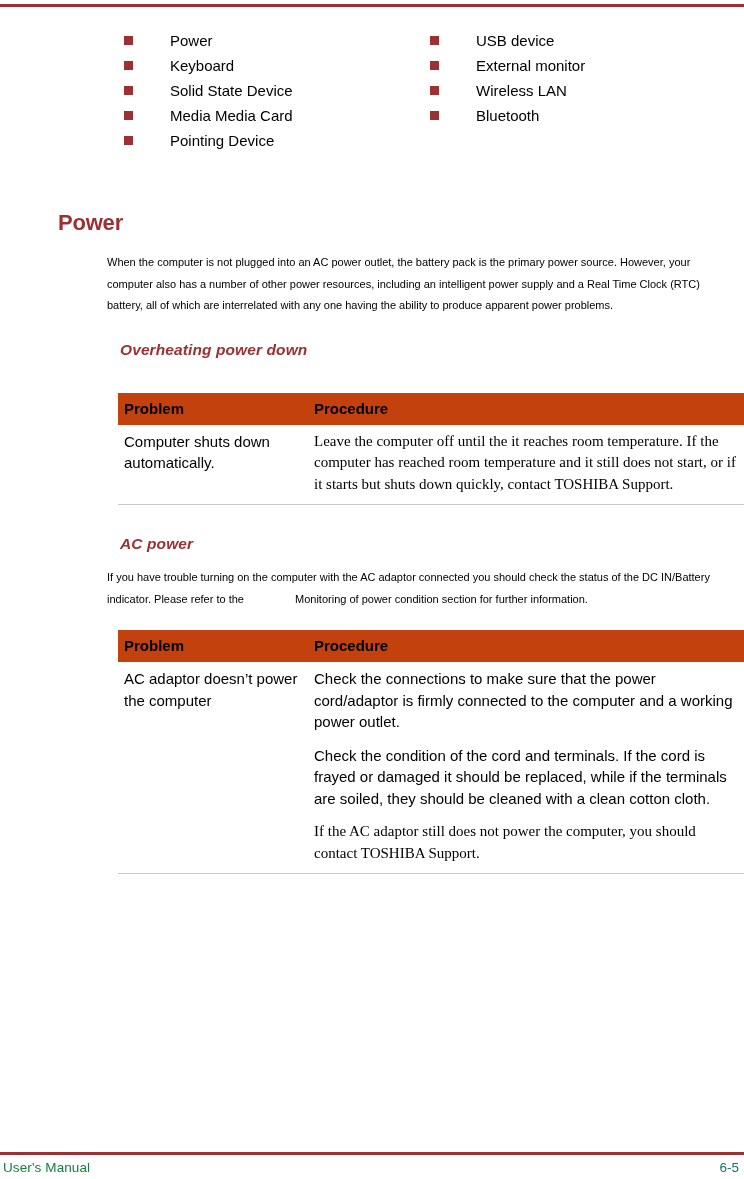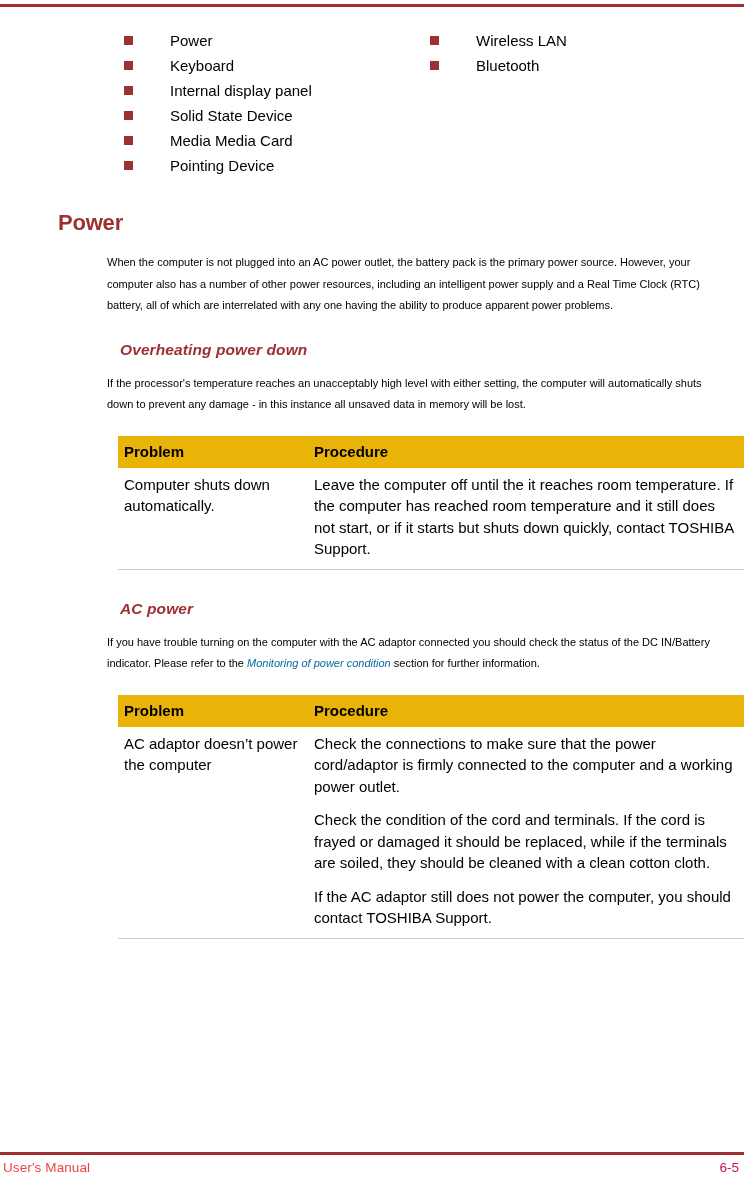--- a/index.html
+++ b/index.html
@@ -42,29 +42,29 @@
     width: 744px;
     height: 3px;
     background: #9c3033;
   }
 
   .footer-left {
     position: absolute;
     left: 3px;
     top: 1160px;
     font-size: 13.5px;
-    color: #ef4444;
+    color: #15803d;
     letter-spacing: 0.1px;
   }
   .footer-right {
     position: absolute;
     right: 5px;
     top: 1160px;
     font-size: 13.5px;
-    color: #be185d;
+    color: #0f766e;
   }
 
   
   .content {
     position: absolute;
     left: 0;
     top: 28px;
     width: 593px;
   }
 
@@ -127,35 +127,35 @@
     margin: 0;
     position: relative;
     left: 107px;
     width: 620px;
     font-size: 11px;
     line-height: 21.5px;
     color: #000;
   }
 
   a.xref {
-    color: #0369a1;
-    font-style: italic;
+    color: #000000;
     text-decoration: none;
+    margin-left: 48px;
   }
 
   
   table.pp-table {
     position: relative;
     left: 118px;
     width: 626px;
     border-collapse: collapse;
     font-size: 15px;
   }
   table.pp-table thead th {
-    background: #eab308;
+    background: #c2410c;
     text-align: left;
     font-weight: bold;
     font-size: 15px;
     padding: 7px 6px 8px 6px;
     border: 0;
   }
   table.pp-table tbody td {
     vertical-align: top;
     padding: 6px 6px 9px 6px;
     border: 0;
@@ -164,21 +164,21 @@
   }
   table.pp-table tbody tr {
     border-bottom: 1px solid #c9c9c9;
   }
   table.pp-table col.c-problem { width: 190px; }
   table.pp-table col.c-procedure { width: 436px; }
 
   td.cell-procedure p {
     margin: 0 0 12px 0;
   }
-  td.cell-procedure p:last-child { margin-bottom: 0; }
+  td.cell-procedure p:last-child { margin-bottom: 0; font-family: Liberation Serif, serif; }
   .sp-14 { height: 14px; }
   .sp-16 { height: 16px; }
   .sp-20 { height: 20px; }
   .sp-24 { height: 24px; }
   .sp-30 { height: 30px; }
 </style>
 </head>
 <body>
 
 <div class="page">
@@ -193,37 +193,41 @@
         <div class="bullet-item">
           <span class="bullet-marker"></span>
           <span class="bullet-label">Power</span>
         </div>
         <div class="bullet-item">
           <span class="bullet-marker"></span>
           <span class="bullet-label">Keyboard</span>
         </div>
         <div class="bullet-item">
           <span class="bullet-marker"></span>
-          <span class="bullet-label">Internal display panel</span>
-        </div>
-        <div class="bullet-item">
-          <span class="bullet-marker"></span>
           <span class="bullet-label">Solid State Device</span>
         </div>
         <div class="bullet-item">
           <span class="bullet-marker"></span>
           <span class="bullet-label">Media Media Card</span>
         </div>
         <div class="bullet-item">
           <span class="bullet-marker"></span>
           <span class="bullet-label">Pointing Device</span>
         </div>
       </div>
 
       <div class="bullet-col col-2">
+        <div class="bullet-item">
+          <span class="bullet-marker"></span>
+          <span class="bullet-label">USB device</span>
+        </div>
+        <div class="bullet-item">
+          <span class="bullet-marker"></span>
+          <span class="bullet-label">External monitor</span>
+        </div>
         <div class="bullet-item">
           <span class="bullet-marker"></span>
           <span class="bullet-label">Wireless LAN</span>
         </div>
         <div class="bullet-item">
           <span class="bullet-marker"></span>
           <span class="bullet-label">Bluetooth</span>
         </div>
       </div>
     </div>
@@ -235,21 +239,20 @@
     <div class="sp-16"></div>
 
     <p class="body-text">When the computer is not plugged into an AC power outlet, the battery pack is the primary power source. However, your computer also has a number of other power resources, including an intelligent power supply and a Real Time Clock (RTC) battery, all of which are interrelated with any one having the ability to produce apparent power problems.</p>
 
     <div class="sp-24"></div>
 
     <h2 class="subsection-title">Overheating power down</h2>
 
     <div class="sp-14"></div>
 
-    <p class="body-text">If the processor's temperature reaches an unacceptably high level with either setting, the computer will automatically shuts down to prevent any damage - in this instance all unsaved data in memory will be lost.</p>
 
     <div class="sp-20"></div>
 
     <table class="pp-table">
       <colgroup>
         <col class="c-problem">
         <col class="c-procedure">
       </colgroup>
       <thead>
         <tr>

